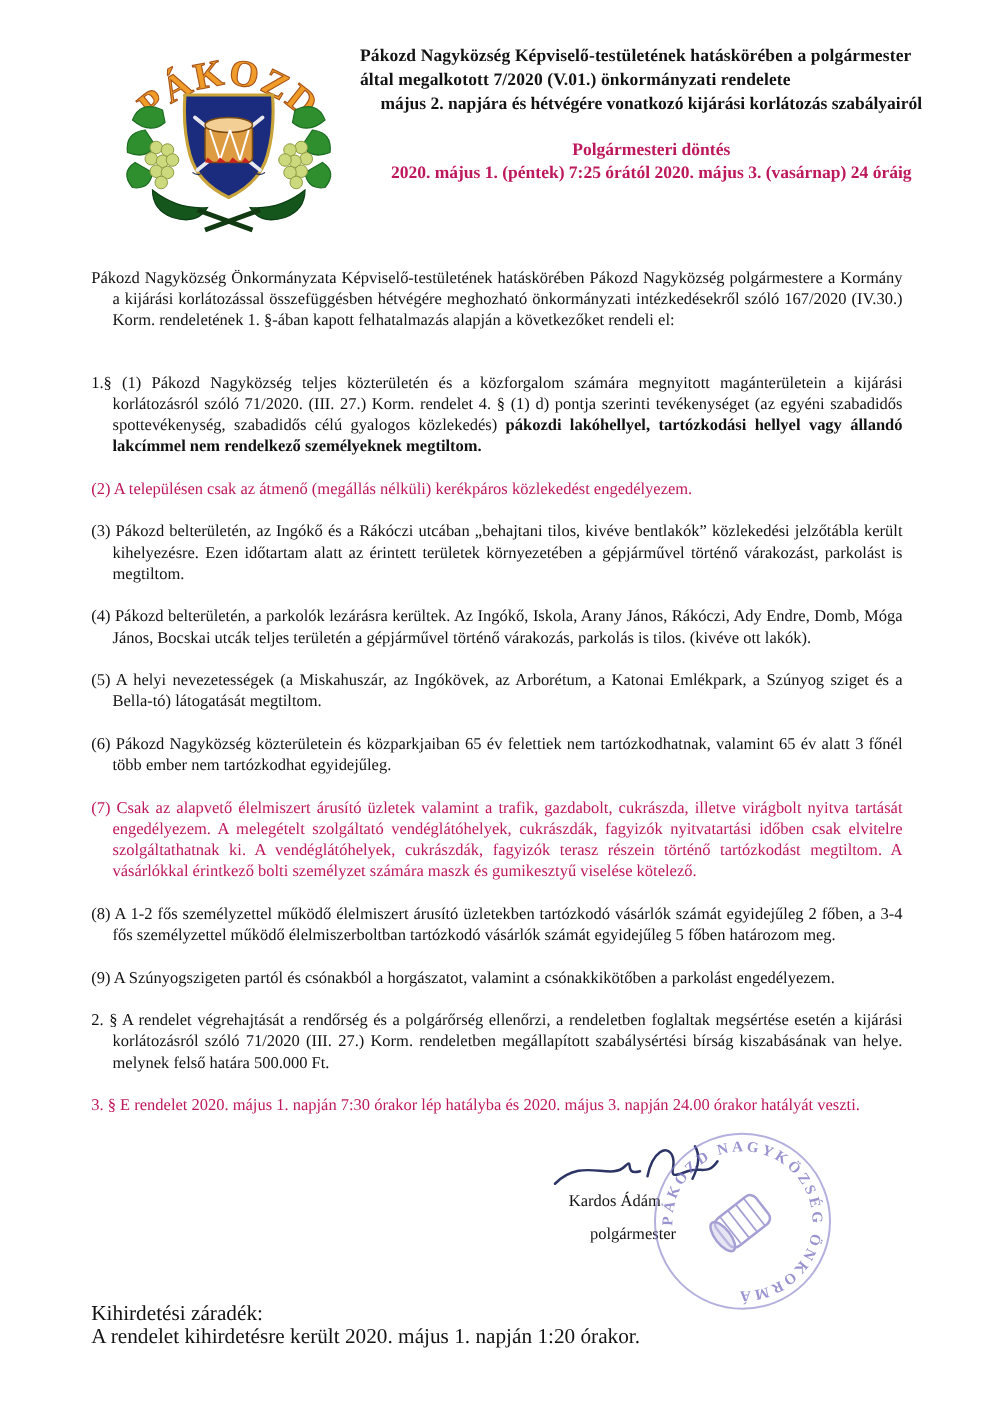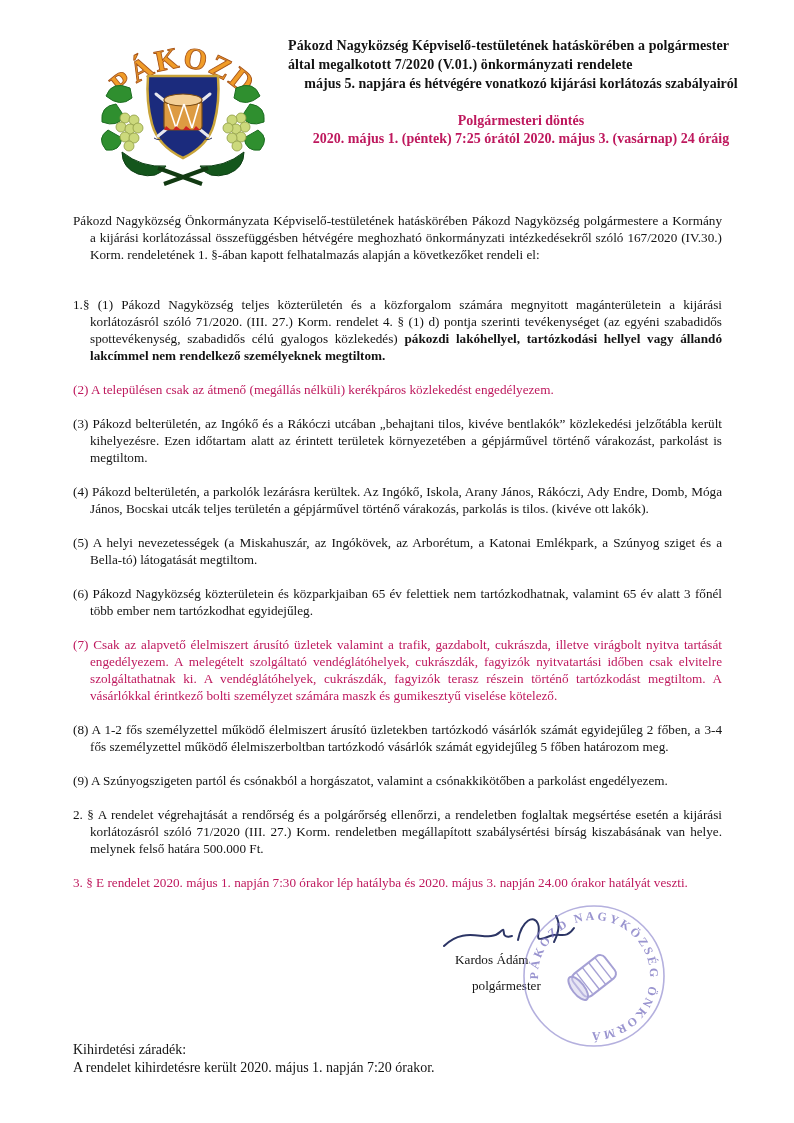--- a/index.html
+++ b/index.html
@@ -33,21 +33,21 @@
   .para b{font-weight:bold;}
 
   
   .sig-area{position:relative;height:133px;margin-top:6px;}
   .sig-scribble{position:absolute;left:438px;top:2px;}
   .sig-name{position:absolute;left:455px;top:44px;font-size:13.2px;}
   .sig-role{position:absolute;left:455px;top:70px;font-size:13.2px;margin-left:17px;}
   .stamp{position:absolute;left:518px;top:-8px;opacity:.85;}
 
   
-  .footer{margin:0 72px 0 73px;font-size:14px;line-height:18px;text-align:left;}
+  .footer{margin:0 72px 0 73px;font-size:17px;line-height:18px;text-align:left;}
 </style>
 </head>
 <body>
 
 <div class="page">
 
   <div class="header">
 
     <div class="logo-wrap">
       <svg width="182" height="158" viewBox="0 0 182 158">
@@ -123,21 +123,21 @@
         <g fill="#14561c" stroke="#0d3f14" stroke-width="1">
           <path d="M30,122 q20,16 44,14 q-8,14 -28,8 q-16,-6 -16,-22 z"></path>
           <path d="M152,122 q-20,16 -44,14 q8,14 28,8 q16,-6 16,-22 z"></path>
           <path d="M66,138 l44,16 M116,138 l-44,16" stroke="#123a12" stroke-width="4" fill="none"></path>
         </g>
       </svg>
     </div>
 
     <div class="title-col">
       <div class="title-main">Pákozd Nagyközség Képviselő-testületének hatáskörében a polgármester által megalkotott 7/2020 (V.01.) önkormányzati rendelete</div>
-      <div class="title-sub">május 5. napjára és hétvégére vonatkozó kijárási korlátozás szabályairól</div>
+      <div class="title-sub">május 2. napjára és hétvégére vonatkozó kijárási korlátozás szabályairól</div>
       <div class="decision red">
         <div>Polgármesteri döntés</div>
         <div>2020. május 1. (péntek) 7:25 órától 2020. május 3. (vasárnap) 24 óráig</div>
       </div>
     </div>
   </div>
 
   <div class="doc-body">
     <p class="para intro"><span>Pákozd Nagyközség Önkormányzata Képviselő-testületének hatáskörében Pákozd Nagyközség polgármestere a Kormány a kijárási korlátozással összefüggésben hétvégére meghozható önkormányzati intézkedésekről szóló 167/2020 (IV.30.) Korm. rendeletének 1. §-ában kapott felhatalmazás alapján a következőket rendeli el:</span></p>
 
@@ -190,16 +190,16 @@
         <line x1="64" y1="63" x2="64" y2="89" stroke-width="1.4"></line>
         <line x1="72" y1="62" x2="72" y2="90" stroke-width="1.4"></line>
         <line x1="80" y1="62" x2="80" y2="90" stroke-width="1.4"></line>
         <line x1="88" y1="62" x2="88" y2="90" stroke-width="1.4"></line>
       </g>
     </svg>
   </div>
 
   <div class="footer">
     <div>Kihirdetési záradék:</div>
-    <div>A rendelet kihirdetésre került 2020. május 1. napján 7:20 órakor.</div>
+    <div>A rendelet kihirdetésre került 2020. május 1. napján 1:20 órakor.</div>
   </div>
 
 </div>
 
 </body></html>

